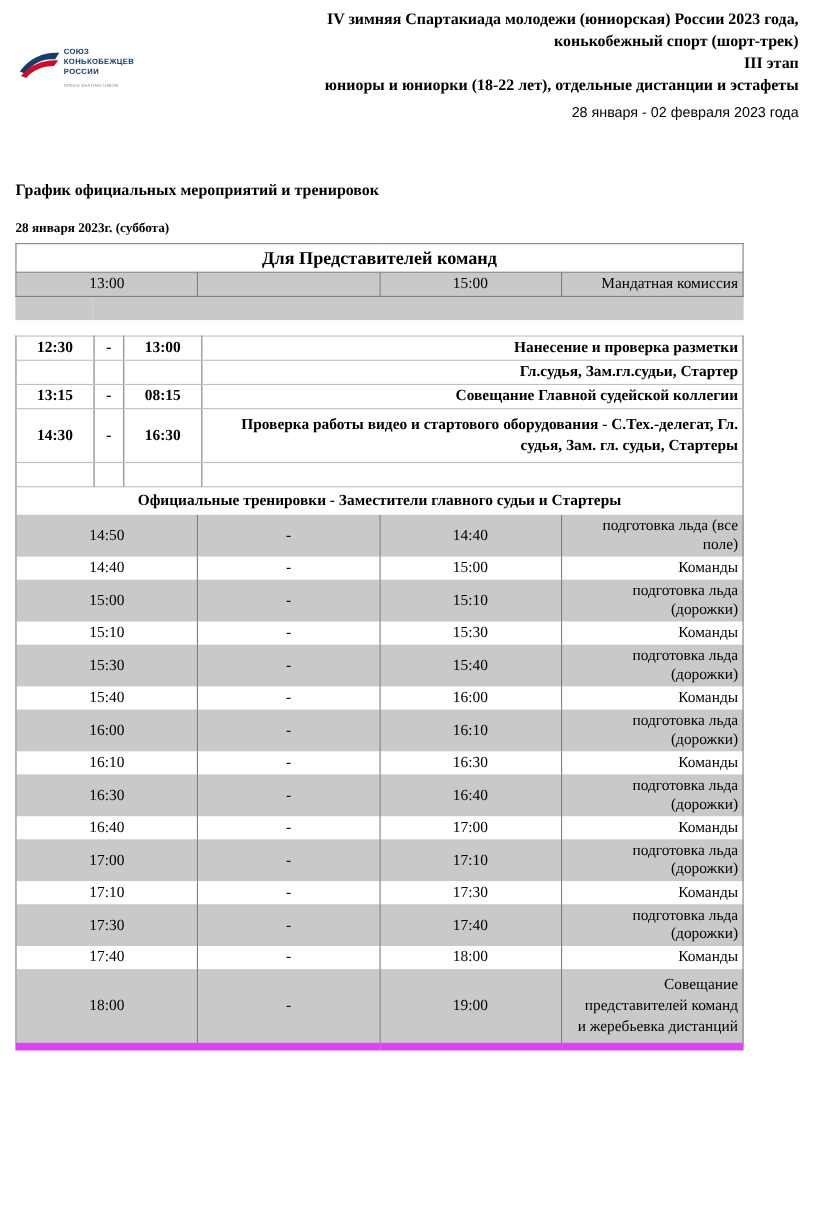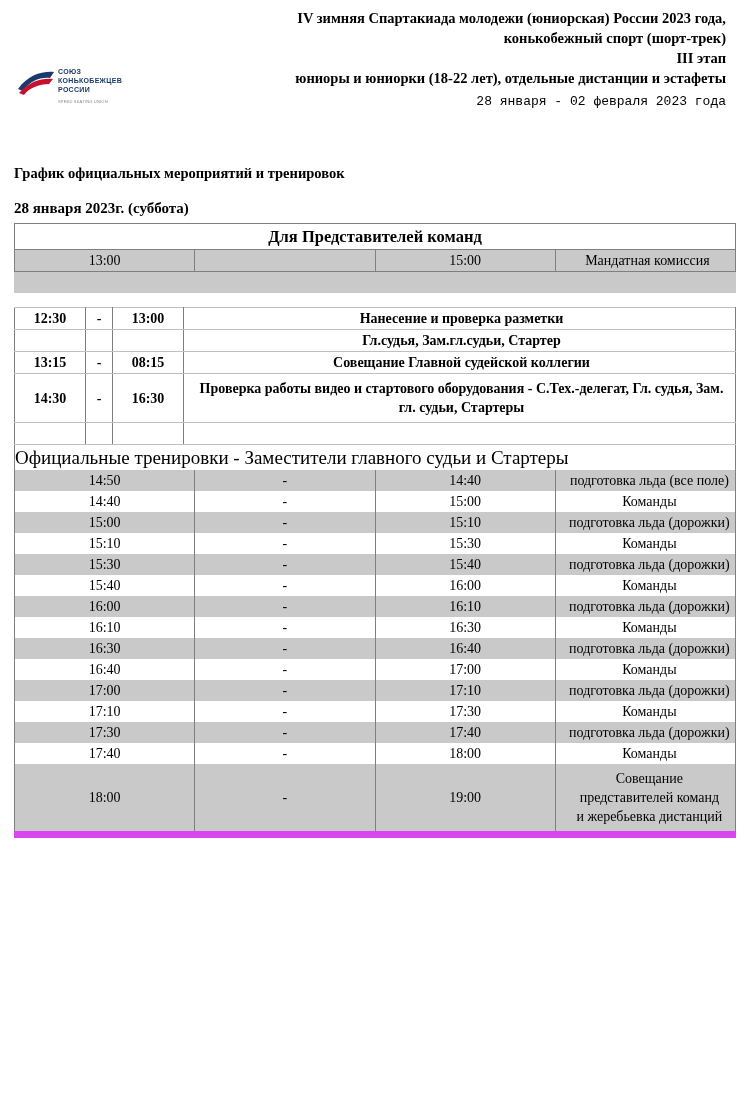--- a/index.html
+++ b/index.html
@@ -12,21 +12,21 @@
     height: 1098px;
     font-family: "Liberation Serif", "DejaVu Serif", serif;
     color: #000000;
     position: relative;
     overflow: hidden;
   }
 
   
   .header {
     display: flex;
-    align-items: flex-end;
+    align-items: center;
     padding: 8px 18px 0 16px;
   }
   .logo {
     width: 120px;
     flex: 0 0 120px;
     padding-top: 6px;
   }
   .logo-mark {
     position: relative;
     width: 112px;
@@ -65,78 +65,78 @@
     text-align: right;
     padding-right: 6px;
   }
   .title-line {
     font-family: "Liberation Serif", serif;
     font-weight: bold;
     font-size: 14.5px;
     line-height: 20px;
   }
   .title-date {
-    font-family: Liberation Mono, monospace;
+    font-family: Liberation Sans, sans-serif;
     font-size: 13px;
     line-height: 19px;
     margin-top: 4px;
     font-weight: normal;
   }
 
   
   .section-title {
     font-weight: bold;
     font-size: 14.5px;
     margin: 54px 0 0 14px;
   }
   .day-title {
     font-weight: bold;
-    font-size: 15px;
+    font-size: 12px;
     margin: 18px 0 6px 14px;
   }
 
   
   table {
     border-collapse: collapse;
     table-layout: fixed;
     margin-left: 14px;
-    width: 722px;
+    width: 662px;
     font-size: 14px;
     border-radius: 10px;
   }
   td {
     padding: 2px 4px;
     vertical-align: middle;
     line-height: 17px;
   }
   .bordered td {
     border: 1px solid #7f7f7f;
   }
   .col-time  { width: 62px;  text-align: center; }
   .col-dash  { width: 18px;  text-align: center; }
   .col-time2 { width: 62px;  text-align: center; }
-  .col-desc  { text-align: center; padding-left: 8px; }
+  .col-desc  { text-align: right; padding-left: 8px; }
 
   .banner {
     text-align: center;
     font-weight: bold;
     font-size: 16.5px;
     padding: 4px 0;
   }
   .shaded { background: #c9c9c9; }
   .bold { font-weight: bold; }
   .noborder td { border: none; }
   .spacer {
     height: 14px;
   }
 
   .section-banner td {
-    text-align: left;
-    font-weight: normal;
-    font-size: 19px;
+    text-align: center;
+    font-weight: bold;
+    font-size: 14px;
     padding: 4px 0;
     border-left: 1px solid #7f7f7f;
     border-right: 1px solid #7f7f7f;
     border-top: 1px solid #7f7f7f;
     border-bottom: 1px solid #7f7f7f;
   }
   .t2 td {
     border-left: 1px solid #7f7f7f;
     border-right: 1px solid #7f7f7f;
     border-top: 1px solid #bfbfbf;

